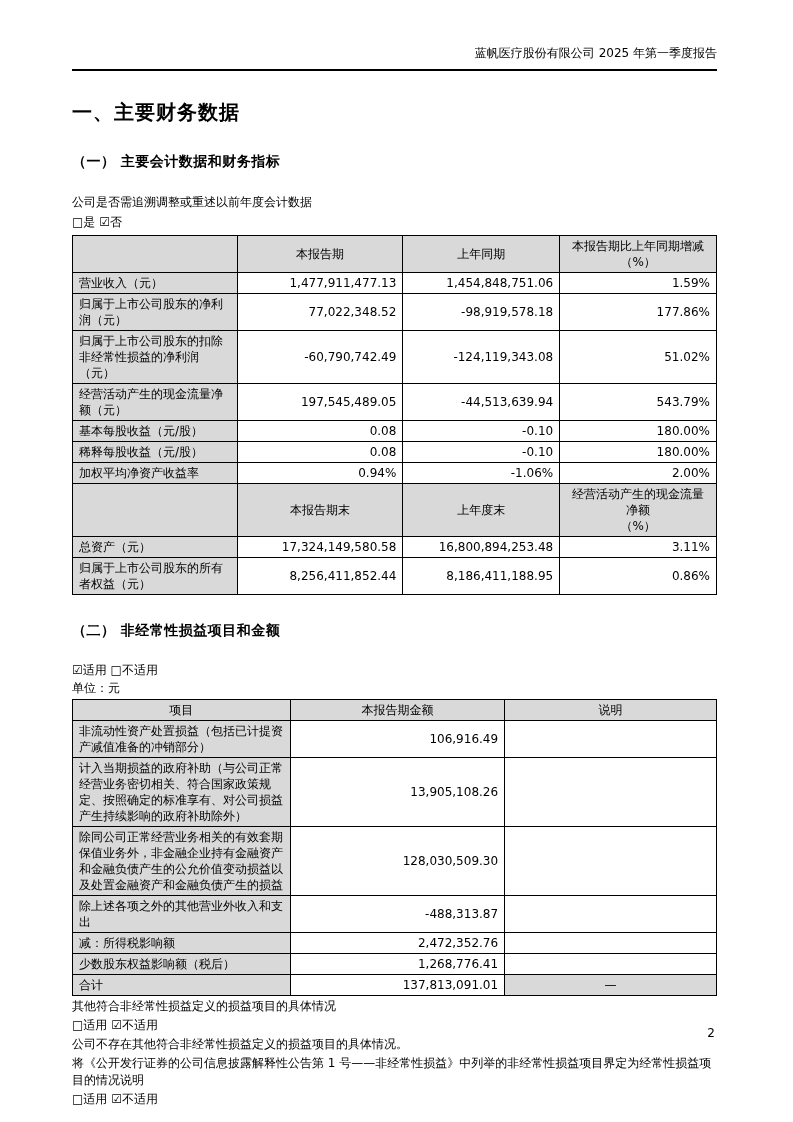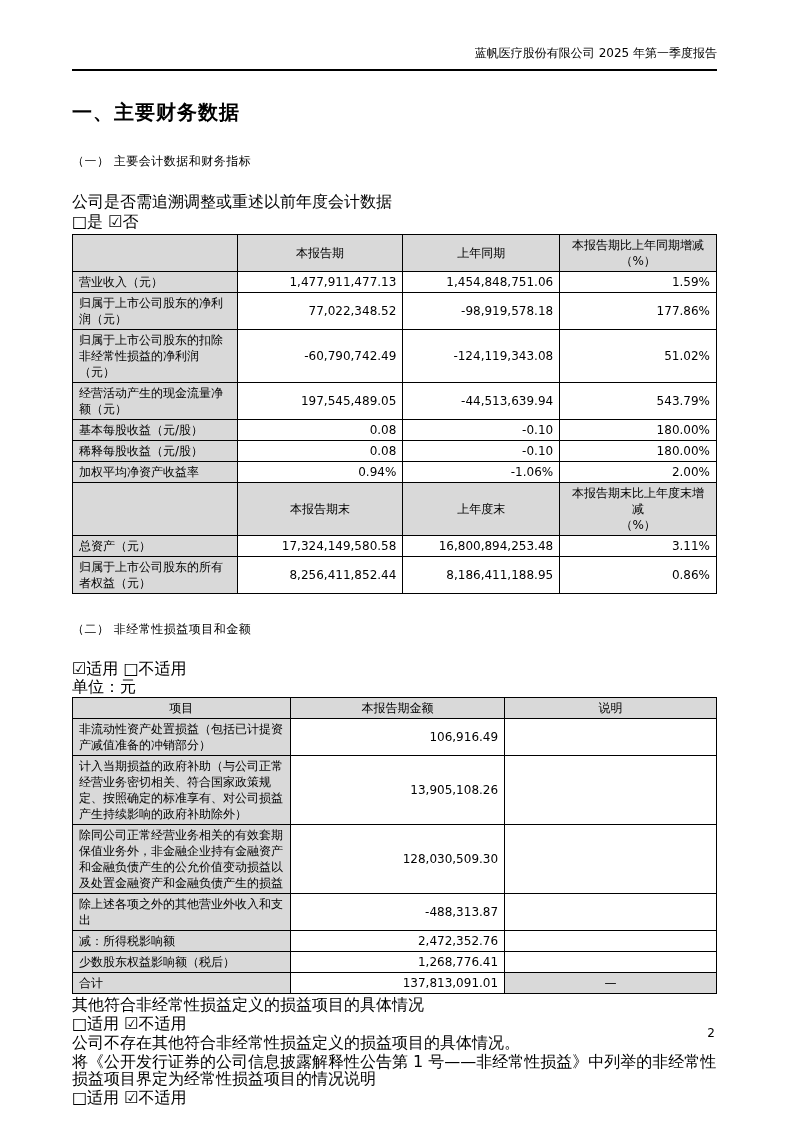--- a/index.html
+++ b/index.html
@@ -12,23 +12,23 @@
   }
   .page { padding: 0 76px 0 72px; }
 
   .doc-header {
     padding-top: 45px; padding-bottom: 7px;
     text-align: right; font-weight: normal; font-size: 12px;
     border-bottom: 2px solid #000;
   }
 
   h1.sec1 { font-size: 20px; font-weight: bold; margin: 28px 0 0 0; letter-spacing: 1px; }
-  h2.sec2 { font-size: 12px; font-weight: normal; margin: 27px 0 0 0; letter-spacing: 0.5px; }
-
-  p.body-line { font-size: 16px; margin: 0; line-height: 17px; }
+  h2.sec2 { font-size: 14px; font-weight: bold; margin: 27px 0 0 0; letter-spacing: 0.5px; }
+
+  p.body-line { font-size: 12px; margin: 0; line-height: 17px; }
   p.question  { margin-top: 23px; }
   p.checkline { margin-top: 3px; }
   p.apply-line { margin-top: 22px; }
   p.unit-line { margin-top: 1px; }
 
   table.fin {
     width: 100%; border-collapse: collapse;
     font-size: 12px; margin-top: 4px;
     border: 1.5px solid #000;
     table-layout: fixed;
@@ -128,21 +128,21 @@
         <td class="gray label">加权平均净资产收益率</td>
         <td class="num">0.94%</td>
         <td class="num">-1.06%</td>
         <td class="num">2.00%</td>
       </tr>
       <tr>
         <td class="gray"></td>
         <td class="gray ctr">本报告期末</td>
         <td class="gray ctr">上年度末</td>
         <td class="gray ctr">
-          <span class="hdr-sub">本报告期末比上年度末增减</span>
+          <span class="hdr-sub">经营活动产生的现金流量净额</span>
           <span class="hdr-sub">（%）</span>
         </td>
       </tr>
       <tr>
         <td class="gray label">总资产（元）</td>
         <td class="num">17,324,149,580.58</td>
         <td class="num">16,800,894,253.48</td>
         <td class="num">3.11%</td>
       </tr>
       <tr>

